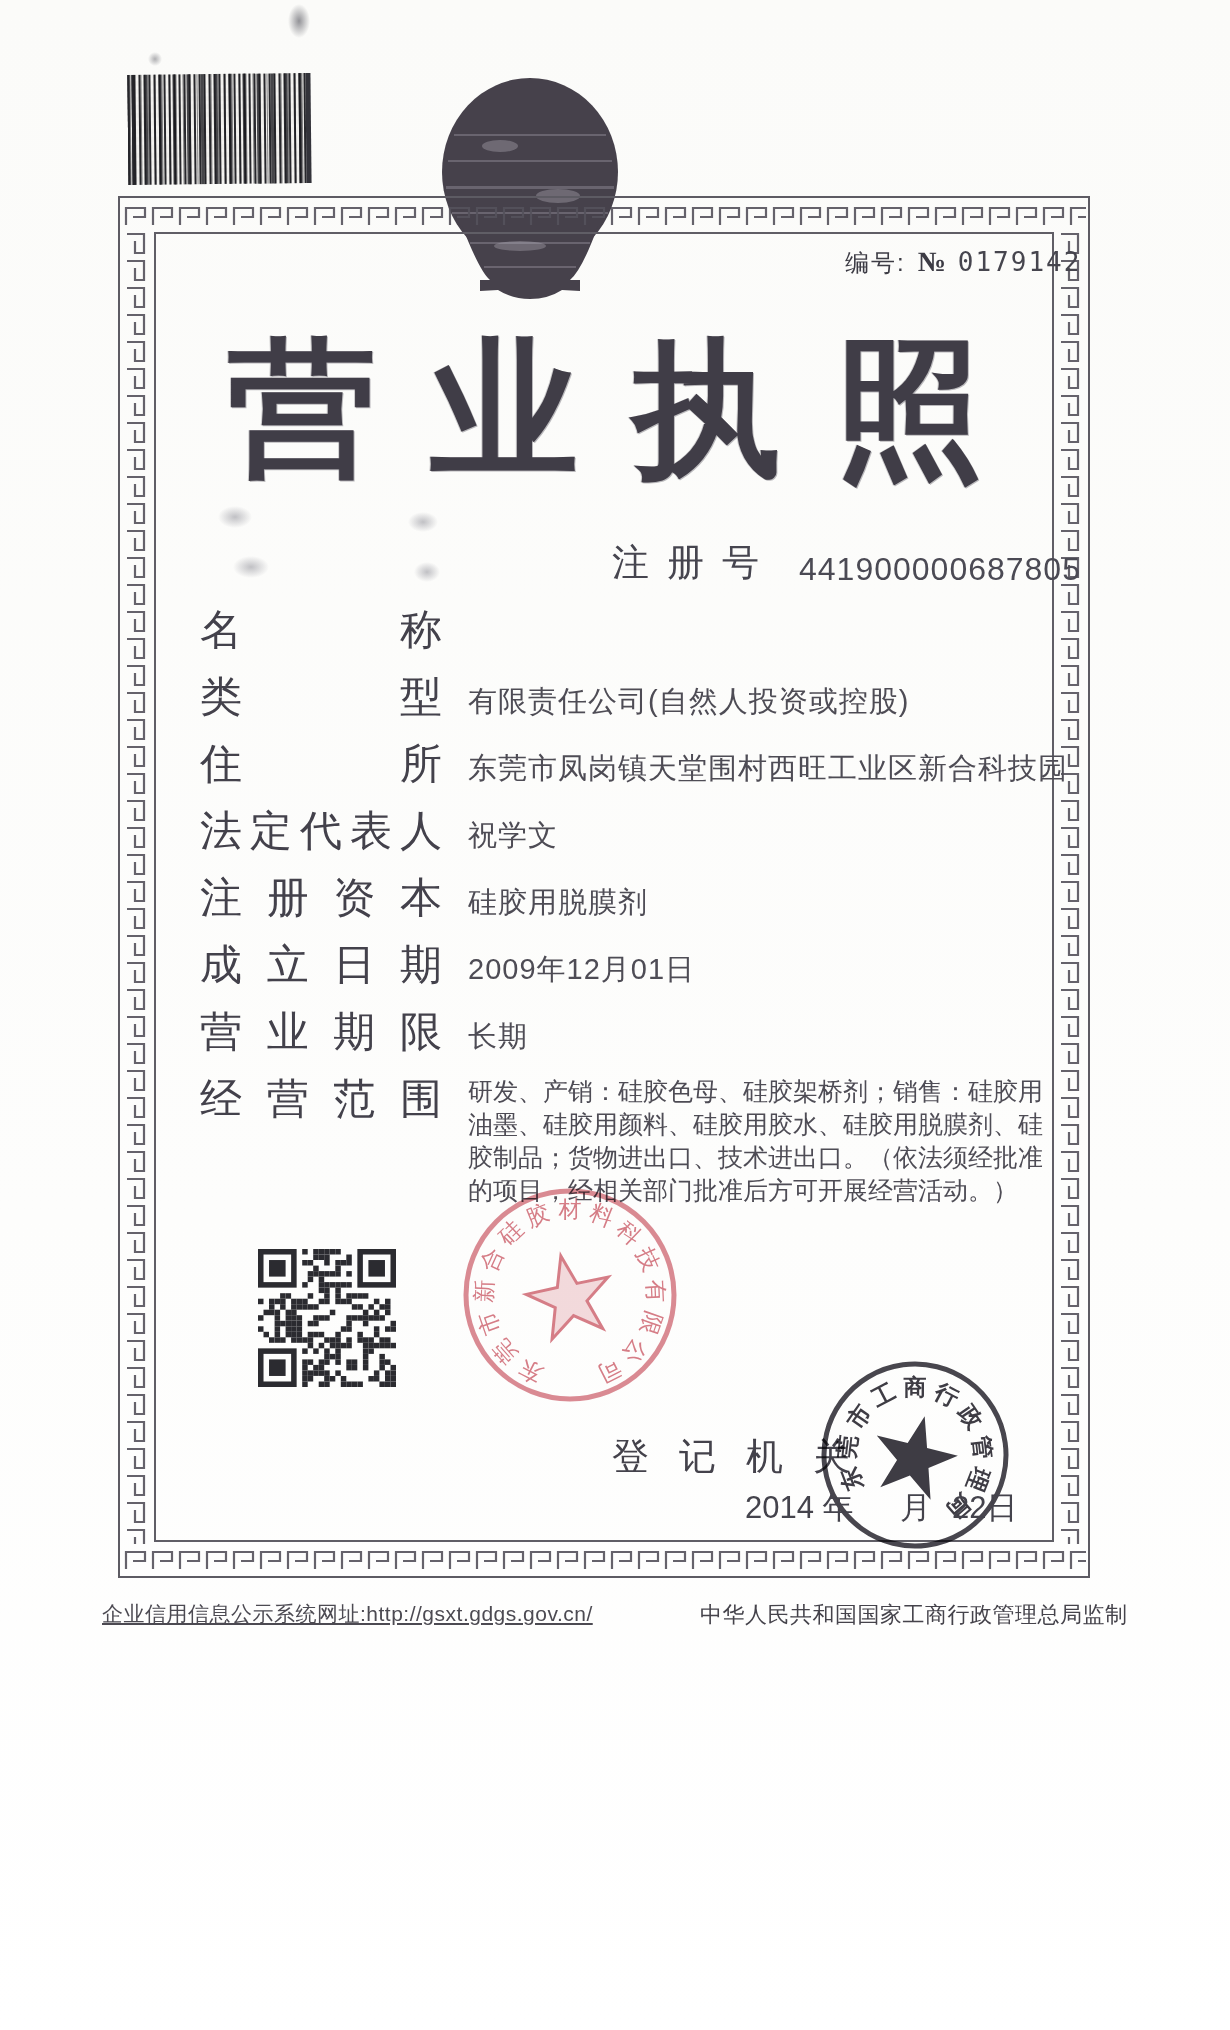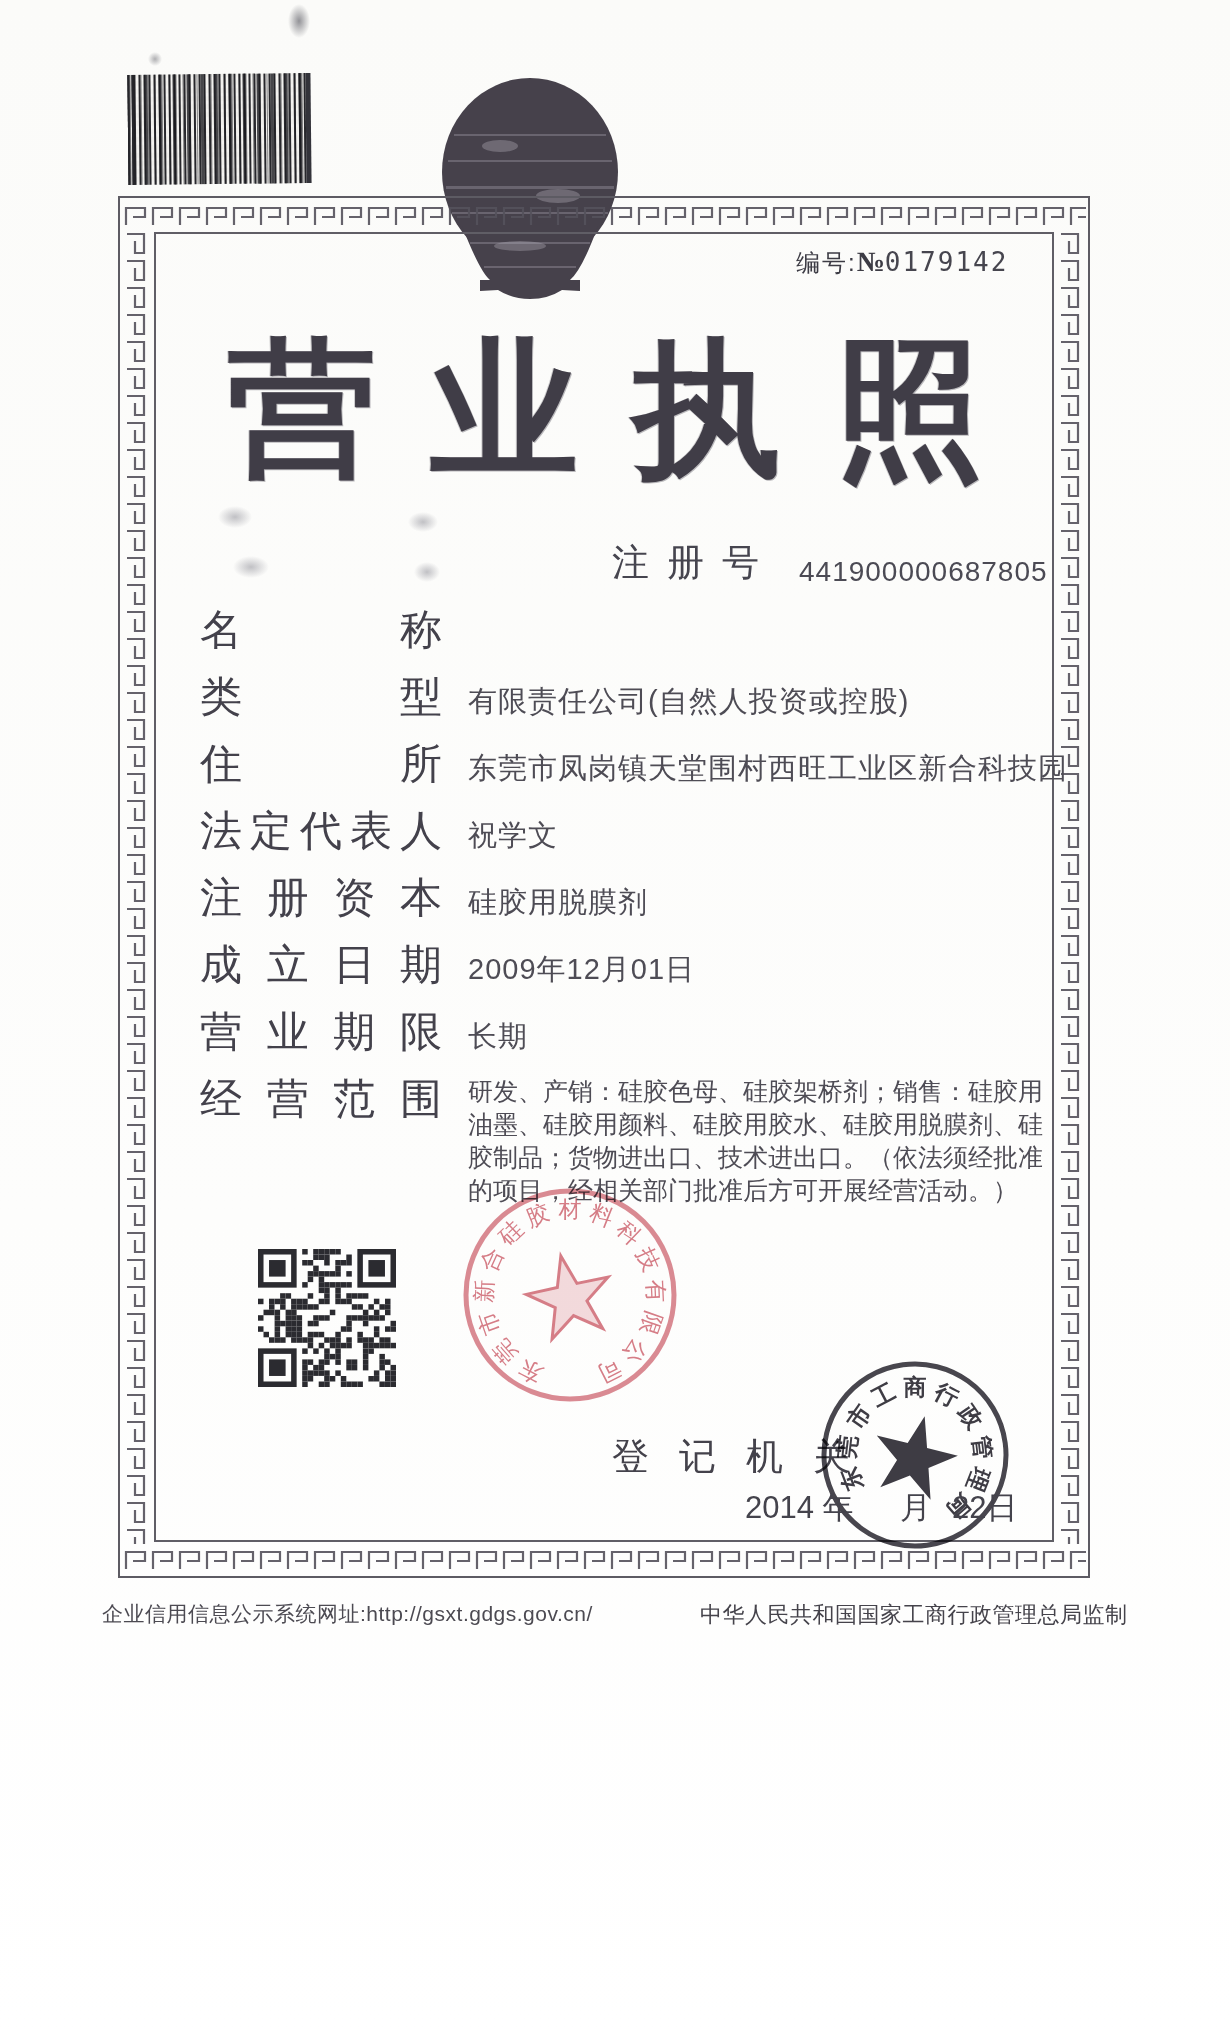--- a/index.html
+++ b/index.html
@@ -30,36 +30,36 @@
     border:2px solid #5d5b63;box-sizing:border-box;}
   .frame-inner{position:absolute;inset:34px;border:2px solid #605e66;}
   .strip{position:absolute;display:flex;overflow:hidden;opacity:.9;}
   .strip-top{left:2px;right:2px;top:2px;height:30px;}
   .strip-bottom{left:2px;right:2px;bottom:2px;height:30px;}
   .strip-left{top:32px;bottom:32px;left:2px;width:30px;flex-direction:column;}
   .strip-right{top:32px;bottom:32px;right:2px;width:30px;flex-direction:column;}
   .strip svg{flex:0 0 auto;}
 
   
-  .serial{position:absolute;left:796px;top:246px;display:flex;align-items:baseline;
+  .serial{position:absolute;left:845px;top:246px;display:flex;align-items:baseline;gap:12px;
     color:#3c3b44;}
   .serial .lab{font-size:24px;letter-spacing:2px;}
   .serial .no{font-family:"Liberation Serif","DejaVu Serif",serif;font-weight:bold;font-size:28px;}
   .serial .num{font-family:"DejaVu Sans Mono","Liberation Mono",monospace;font-size:26px;letter-spacing:2px;color:#46454e;}
 
   
   .doc-title{position:absolute;left:228px;top:326px;width:755px;height:165px;
     display:flex;justify-content:space-between;align-items:center;
     font-size:148px;font-weight:900;color:#403d47;line-height:1;
     text-shadow:1px 1px 0 rgba(64,61,71,.35), -1px 0 0 rgba(64,61,71,.25);}
 
   
   .regno{position:absolute;left:612px;top:538px;display:flex;align-items:flex-end;color:#46454f;}
   .regno .lab{font-size:37px;letter-spacing:18px;}
-  .regno .num{font-size:28px;margin-left:22px;letter-spacing:1px;color:#4b4a54;}
+  .regno .num{font-size:32px;margin-left:22px;letter-spacing:1px;color:#4b4a54;}
 
   
   .fields{position:absolute;left:200px;top:606px;width:860px;}
   .field-row{display:flex;align-items:baseline;height:67px;}
   .field-row.paragraph-row{height:auto;align-items:flex-start;}
   .field-label{flex:0 0 242px;display:flex;justify-content:space-between;
     font-size:42px;font-weight:500;color:#43414b;line-height:48px;}
   .field-value{margin-left:26px;font-size:29px;color:#4e4c55;letter-spacing:1px;white-space:nowrap;}
   .paragraph-row .field-value{width:592px;white-space:normal;font-size:25px;line-height:33px;
     letter-spacing:0;margin-top:0;}
@@ -80,21 +80,21 @@
 
   
   .registrar{position:absolute;left:612px;top:1432px;font-size:37px;letter-spacing:30px;
     color:#44424b;font-weight:500;white-space:nowrap;}
   .issue-date{position:absolute;top:1487px;font-size:31px;color:#44434c;white-space:pre;}
   .date-prefix{left:745px;}
   .date-month{left:900px;}
   .date-day{left:952px;}
 
   
-  .footer-left{position:absolute;left:102px;top:1600px;font-size:21px;color:#4c4a52;letter-spacing:.5px;}
+  .footer-left{position:absolute;left:102px;top:1600px;font-size:21px;color:#4c4a52;letter-spacing:.5px;text-decoration:underline;}
   .footer-right{position:absolute;left:700px;top:1600px;font-size:22px;color:#45434b;letter-spacing:.5px;}
 
   
   .smudge{position:absolute;background:radial-gradient(closest-side,rgba(95,95,108,.38),rgba(95,95,108,0));}
   .sm1{left:218px;top:506px;width:34px;height:22px;}
   .sm2{left:408px;top:512px;width:30px;height:20px;}
   .sm3{left:233px;top:556px;width:36px;height:22px;}
   .sm4{left:414px;top:562px;width:26px;height:20px;}
   .mark-top{left:288px;top:4px;width:22px;height:34px;background:radial-gradient(closest-side,rgba(60,60,70,.55),rgba(60,60,70,0));}
   .mark-top2{left:148px;top:52px;width:14px;height:14px;background:radial-gradient(closest-side,rgba(60,60,70,.4),rgba(60,60,70,0));}

